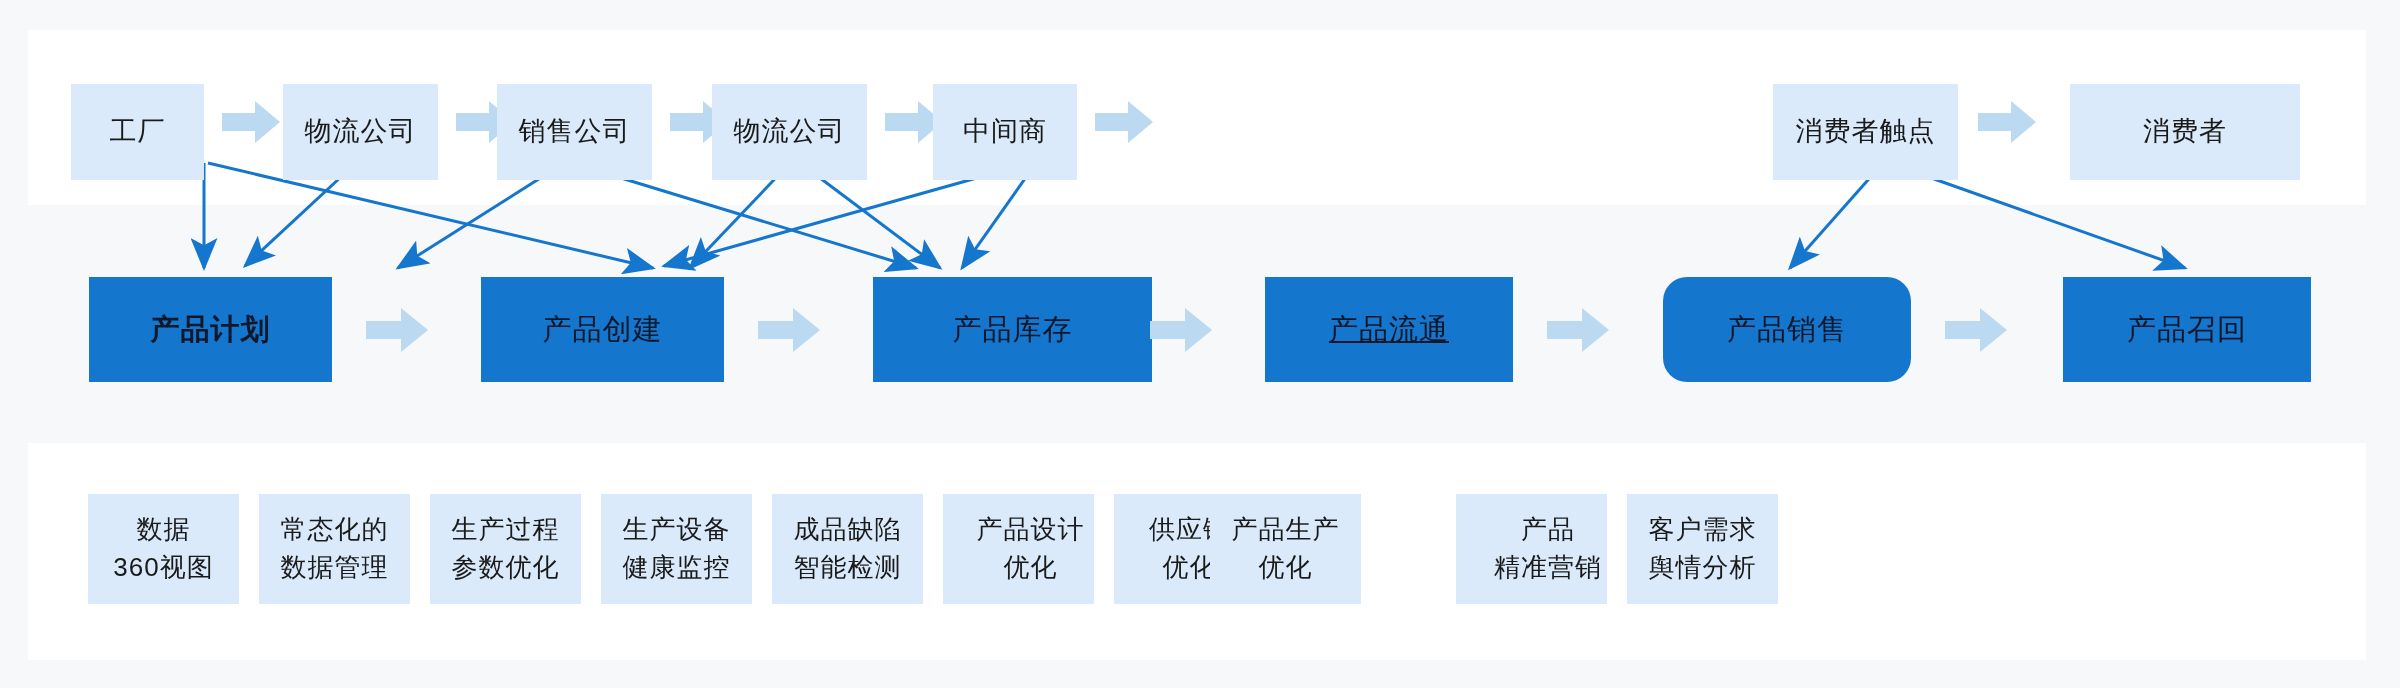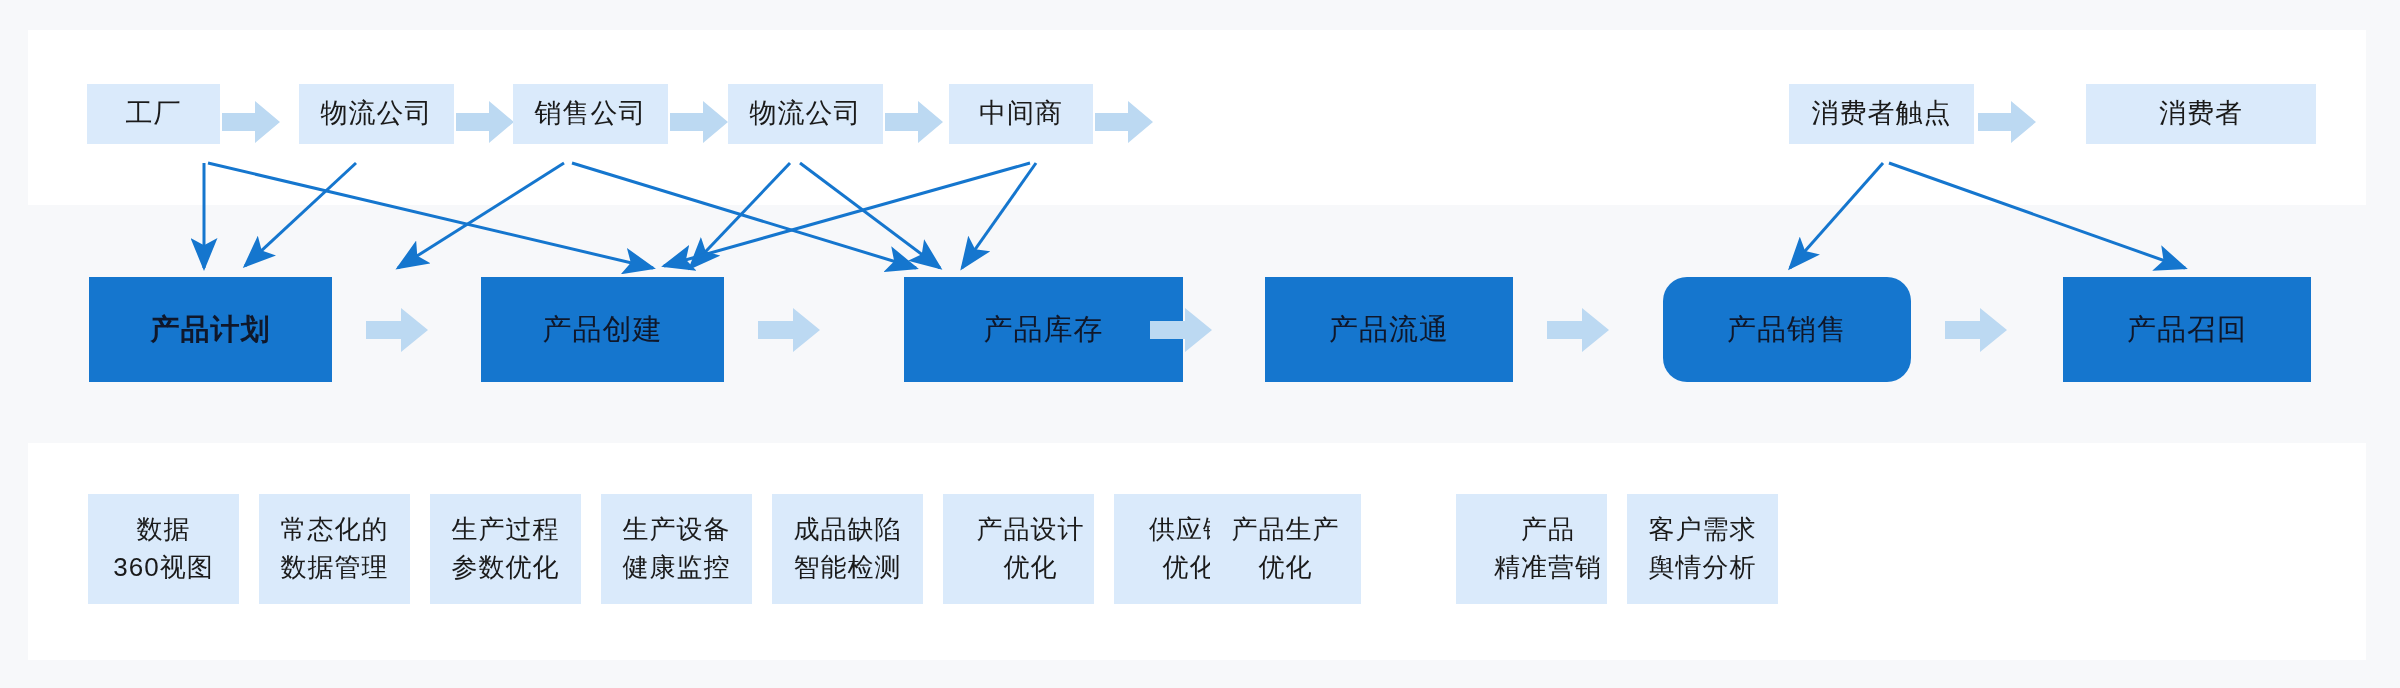--- a/index.html
+++ b/index.html
@@ -8,22 +8,22 @@
 
   .panel{position:absolute;background:#ffffff;}
   #panel-top{left:28px;top:30px;width:2338px;height:175px;}
   #panel-bottom{left:28px;top:443px;width:2338px;height:217px;}
 
   #svg-arrows{position:absolute;left:0;top:0;width:2400px;height:688px;pointer-events:none;}
 
   .node{position:absolute;display:flex;align-items:center;justify-content:center;
         text-align:center;box-sizing:border-box;}
 
-  .top-node{background:#daeafb;color:#1a1a1a;font-size:27px;height:60px;
-            letter-spacing:1px;line-height:1.25;margin-left:16px;}
+  .top-node{background:#daeafb;color:#1a1a1a;font-size:27px;height:96px;
+            letter-spacing:1px;line-height:1.25;}
   .mid-node{background:#1576ce;color:#0f172a;font-size:29px;height:105px;
             letter-spacing:1px;}
   .mid-node.bold{font-weight:bold;}
   .bot-node{background:#daeafb;color:#1a1a1a;font-size:26px;height:110px;
             line-height:1.45;letter-spacing:1px;white-space:pre-line;}
 
   .chev{position:absolute;}
   .chev svg{display:block;}
 </style>
 </head>
@@ -117,28 +117,28 @@
       </svg>
   </div>
 
   <div class="node mid-node" style="left:481px;top:277px;width:243px;">产品创建</div>
   <div class="chev" style="left:758px;top:308px;">
     <svg width="62" height="44" viewBox="0 0 62 44">
         <path d="M0 13 H35 V0 L62 22 L35 44 V31 H0 Z" fill="#bcd9f2"></path>
       </svg>
   </div>
 
-  <div class="node mid-node" style="left:904px;top:277px;width:279px;">产品库存</div>
+  <div class="node mid-node" style="left:873px;top:277px;width:279px;">产品库存</div>
   <div class="chev" style="left:1150px;top:308px;">
     <svg width="62" height="44" viewBox="0 0 62 44">
         <path d="M0 13 H35 V0 L62 22 L35 44 V31 H0 Z" fill="#bcd9f2"></path>
       </svg>
   </div>
 
-  <div class="node mid-node" style="left:1265px;top:277px;width:248px;">产品流通</div>
+  <div class="node mid-node" style="left:1265px;top:277px;width:248px;text-decoration:underline;">产品流通</div>
   <div class="chev" style="left:1547px;top:308px;">
     <svg width="62" height="44" viewBox="0 0 62 44">
         <path d="M0 13 H35 V0 L62 22 L35 44 V31 H0 Z" fill="#bcd9f2"></path>
       </svg>
   </div>
 
   <div class="node mid-node" style="left:1663px;top:277px;width:248px;border-radius:24px;">产品销售</div>
   <div class="chev" style="left:1945px;top:308px;">
     <svg width="62" height="44" viewBox="0 0 62 44">
         <path d="M0 13 H35 V0 L62 22 L35 44 V31 H0 Z" fill="#bcd9f2"></path>

